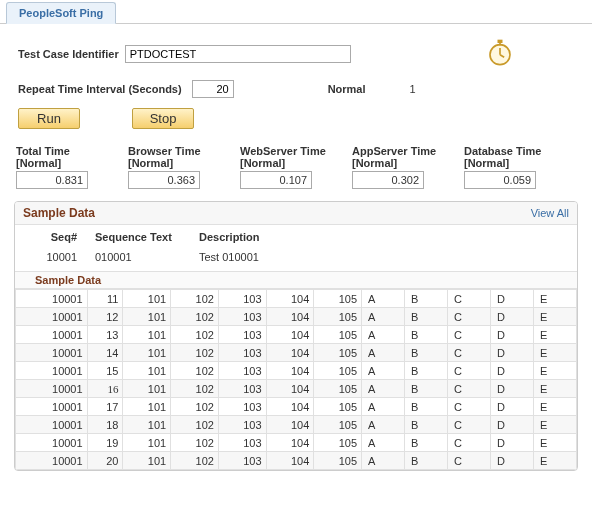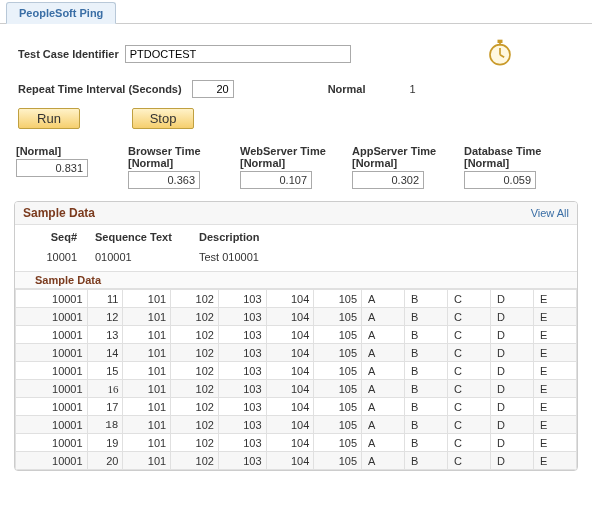--- a/index.html
+++ b/index.html
@@ -166,20 +166,21 @@
   </div>
 
   <div class="row" style="gap:52px;">
     <button class="btn">Run</button>
     <button class="btn">Stop</button>
   </div>
 </div>
 
 <div class="metrics">
   <div class="metric">
+    <div class="m-title">Total Time</div>
     <div class="m-sub">[Normal]</div>
     <div class="m-val">0.831</div>
   </div>
   <div class="metric">
     <div class="m-title">Browser Time</div>
     <div class="m-sub">[Normal]</div>
     <div class="m-val">0.363</div>
   </div>
   <div class="metric">
     <div class="m-title">WebServer Time</div>
@@ -309,21 +310,21 @@
           <td style="width: 40px;">104</td>
           <td style="width: 40px;">105</td>
           <td class="letter" style="width: 36px;">A</td>
           <td class="letter" style="width: 36px;">B</td>
           <td class="letter" style="width: 36px;">C</td>
           <td class="letter" style="width: 36px;">D</td>
           <td class="letter" style="width: 36px;">E</td>
         </tr>
         <tr>
           <td style="width: 60px;">10001</td>
-          <td style="width: 30px; font-family: Liberation Mono, monospace;">18</td>
+          <td style="width: 30px;">18</td>
           <td style="width: 40px;">101</td>
           <td style="width: 40px;">102</td>
           <td style="width: 40px;">103</td>
           <td style="width: 40px;">104</td>
           <td style="width: 40px;">105</td>
           <td class="letter" style="width: 36px;">A</td>
           <td class="letter" style="width: 36px;">B</td>
           <td class="letter" style="width: 36px;">C</td>
           <td class="letter" style="width: 36px;">D</td>
           <td class="letter" style="width: 36px;">E</td>

